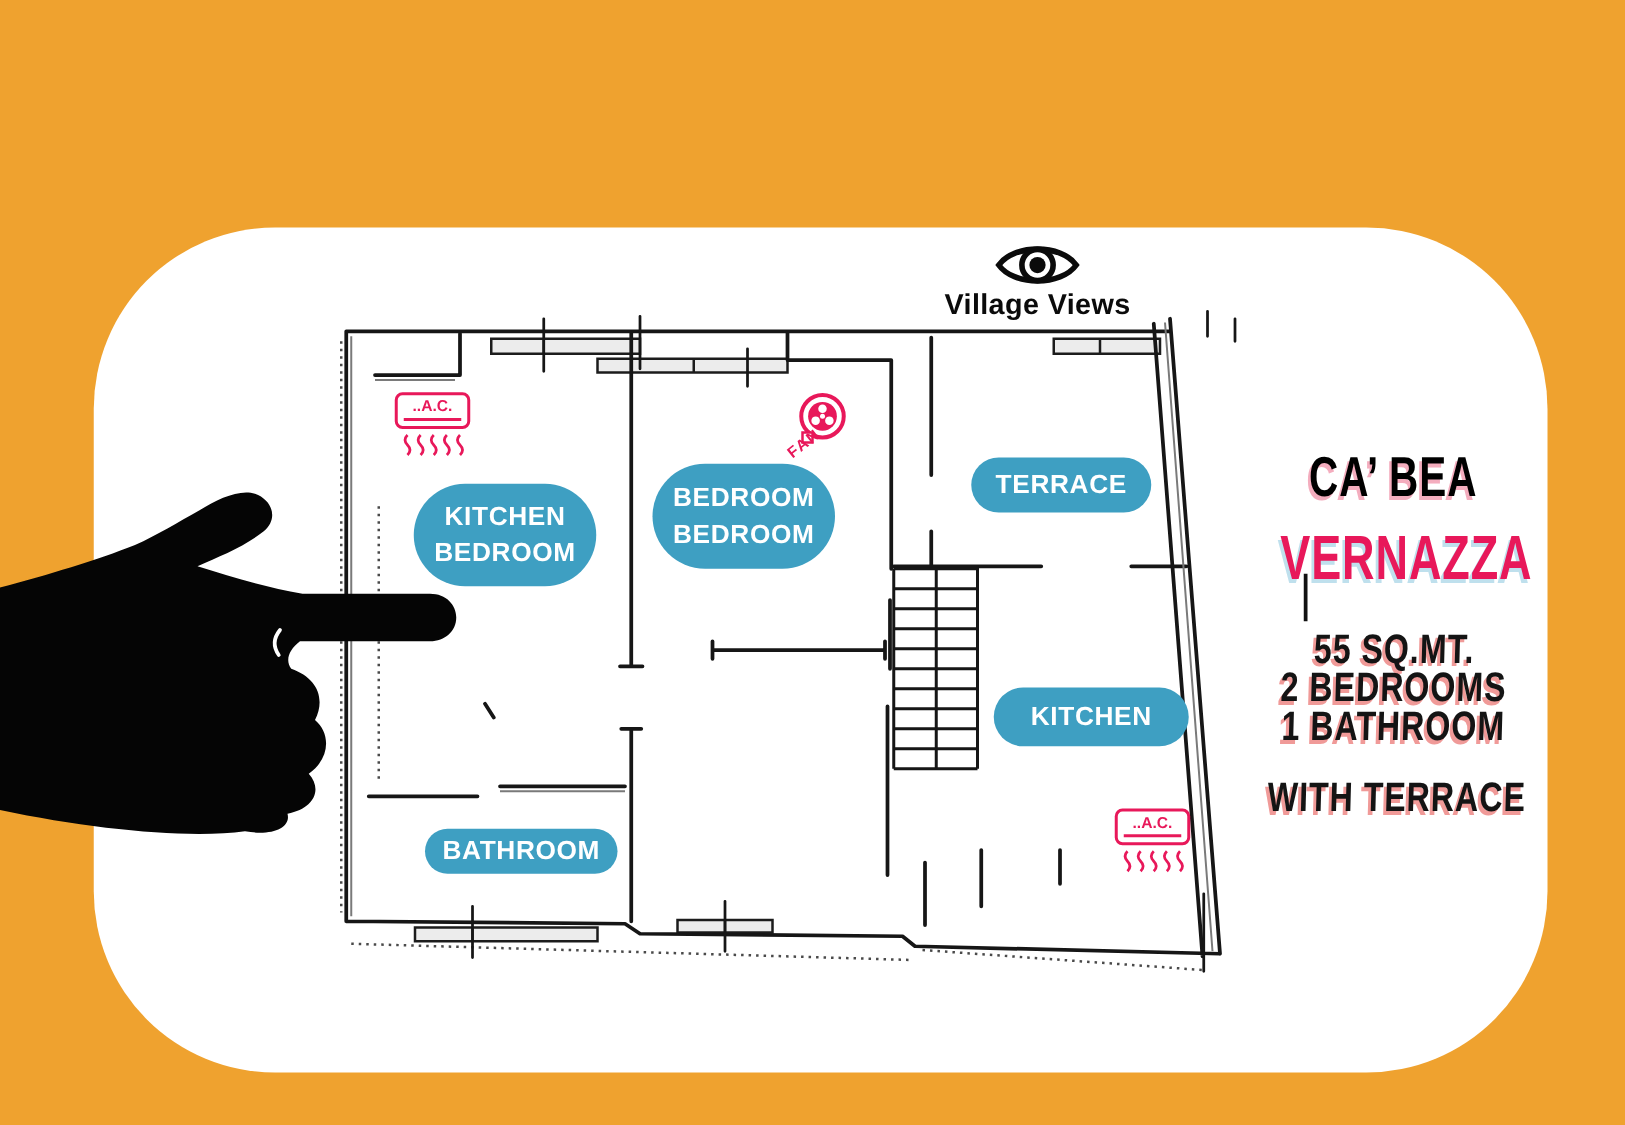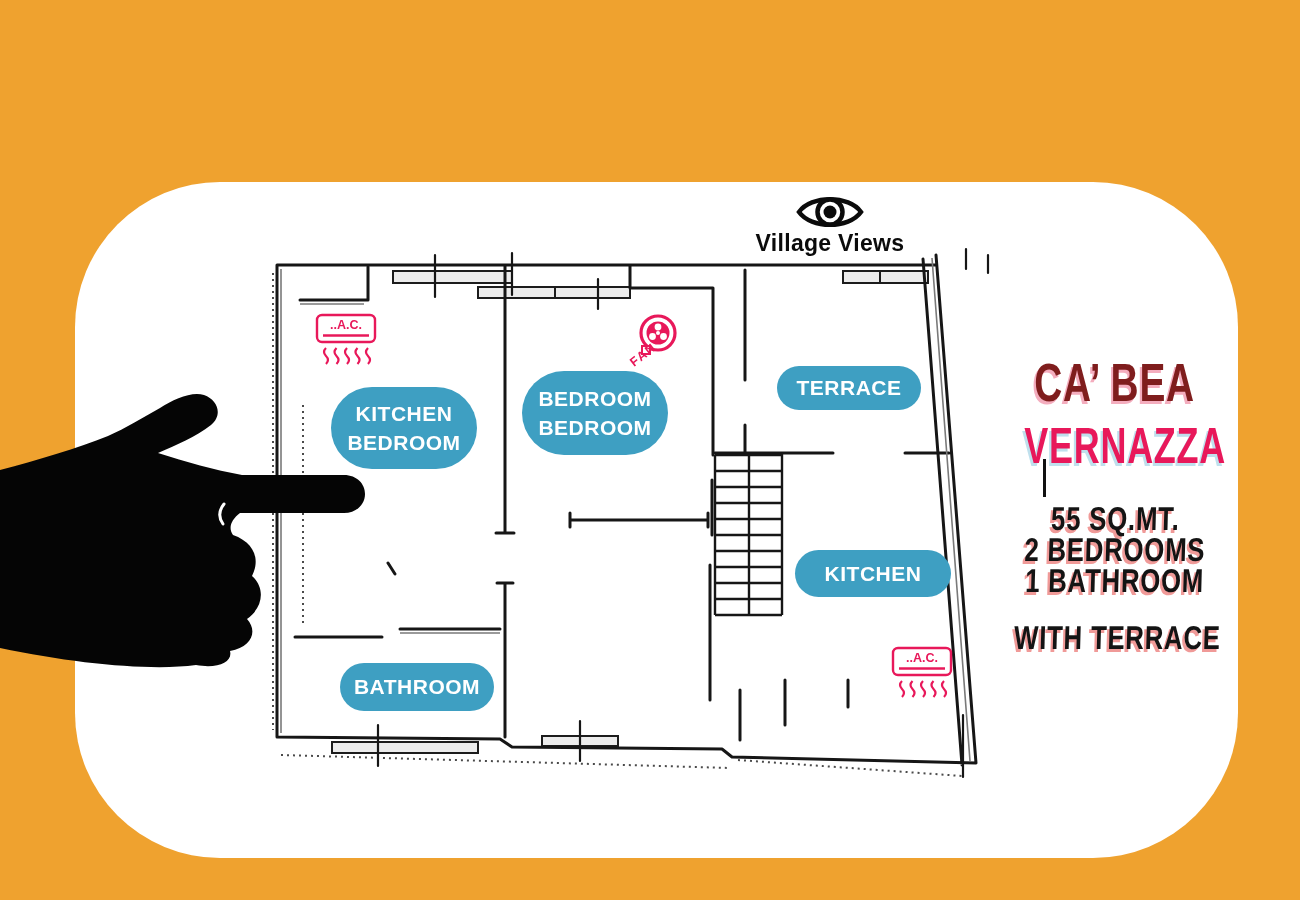--- a/index.html
+++ b/index.html
@@ -13,30 +13,30 @@
 
   .badge{position:absolute;background:#3E9FC2;color:#fff;font-weight:bold;
          display:flex;flex-direction:column;align-items:center;justify-content:center;
          text-align:center;letter-spacing:.5px;z-index:4;}
   .badge.two{font-size:21px;line-height:29px;border-radius:42px;}
   .badge.one{font-size:21px;line-height:22px;border-radius:24px;}
   .b-double{left:331px;top:387px;width:146px;height:82px;}
   .b-single{left:522px;top:371px;width:146px;height:84px;}
   .b-terrace{left:777px;top:366px;width:144px;height:44px;}
   .b-kitchen{left:795px;top:550px;width:156px;height:47px;justify-content:center;}
-  .b-bathroom{left:340px;top:663px;width:154px;height:48px;text-align:right;}
+  .b-bathroom{left:340px;top:663px;width:154px;height:36px;text-align:right;}
 
   .logo-eye{position:absolute;left:796px;top:190px;width:68px;height:44px;z-index:3;}
   .logo-name{position:absolute;left:740px;top:230px;width:180px;text-align:center;
              font-size:23px;font-weight:bold;color:#0b0b0b;z-index:3;letter-spacing:.3px;}
 
   .listing{position:absolute;left:985px;top:356px;width:260px;text-align:center;z-index:3;}
   .cond{display:inline-block;transform:scaleX(.72);transform-origin:center;white-space:nowrap;}
   .cond2{display:inline-block;transform:scaleX(.78) skewX(-2deg);transform-origin:center;white-space:nowrap;}
-  .t1{font-size:54px;line-height:52px;font-weight:bold;color:#7f1d1d;
+  .t1{font-size:45px;line-height:52px;font-weight:bold;color:#000000;
       text-shadow:-3px 3px 0 #F4ADBE;letter-spacing:1px;}
   .t2{font-size:50px;line-height:50px;font-weight:bold;color:#E8185A;
       text-shadow:-3px 3px 0 #BFE0ED;letter-spacing:1px;margin-top:13px;}
   .spec{font-size:33px;line-height:31px;font-weight:bold;color:#141414;
         text-shadow:-3px 3px 0 #F09A98;letter-spacing:1px;}
   .specs{margin-top:32px;}
   .feature{margin-top:26px;font-size:33px;line-height:31px;font-weight:bold;color:#141414;
            text-shadow:-3px 3px 0 #F09A98;letter-spacing:1px;}
   .stray{position:absolute;left:1043px;top:459px;width:3px;height:38px;background:#111;z-index:3;}
 </style>

